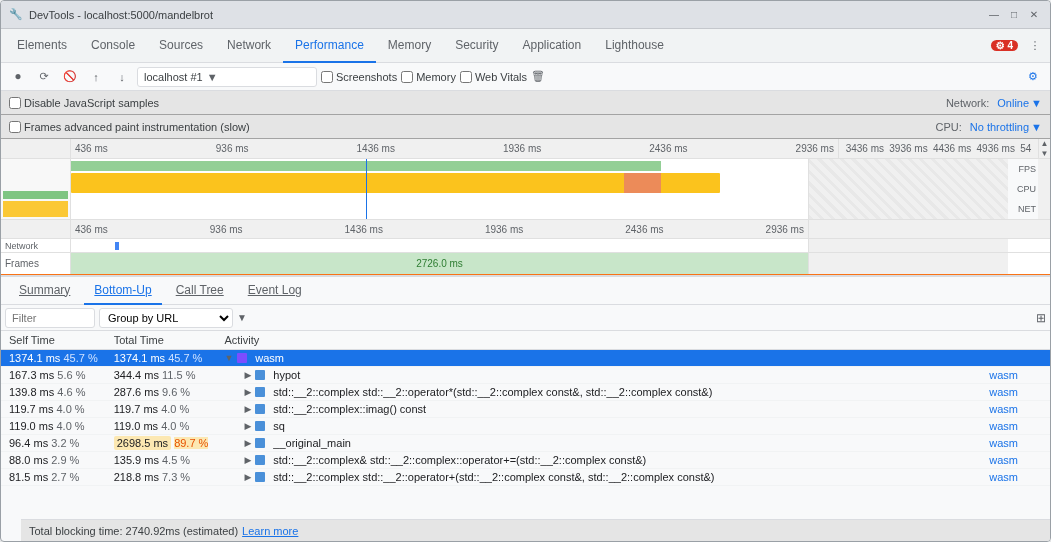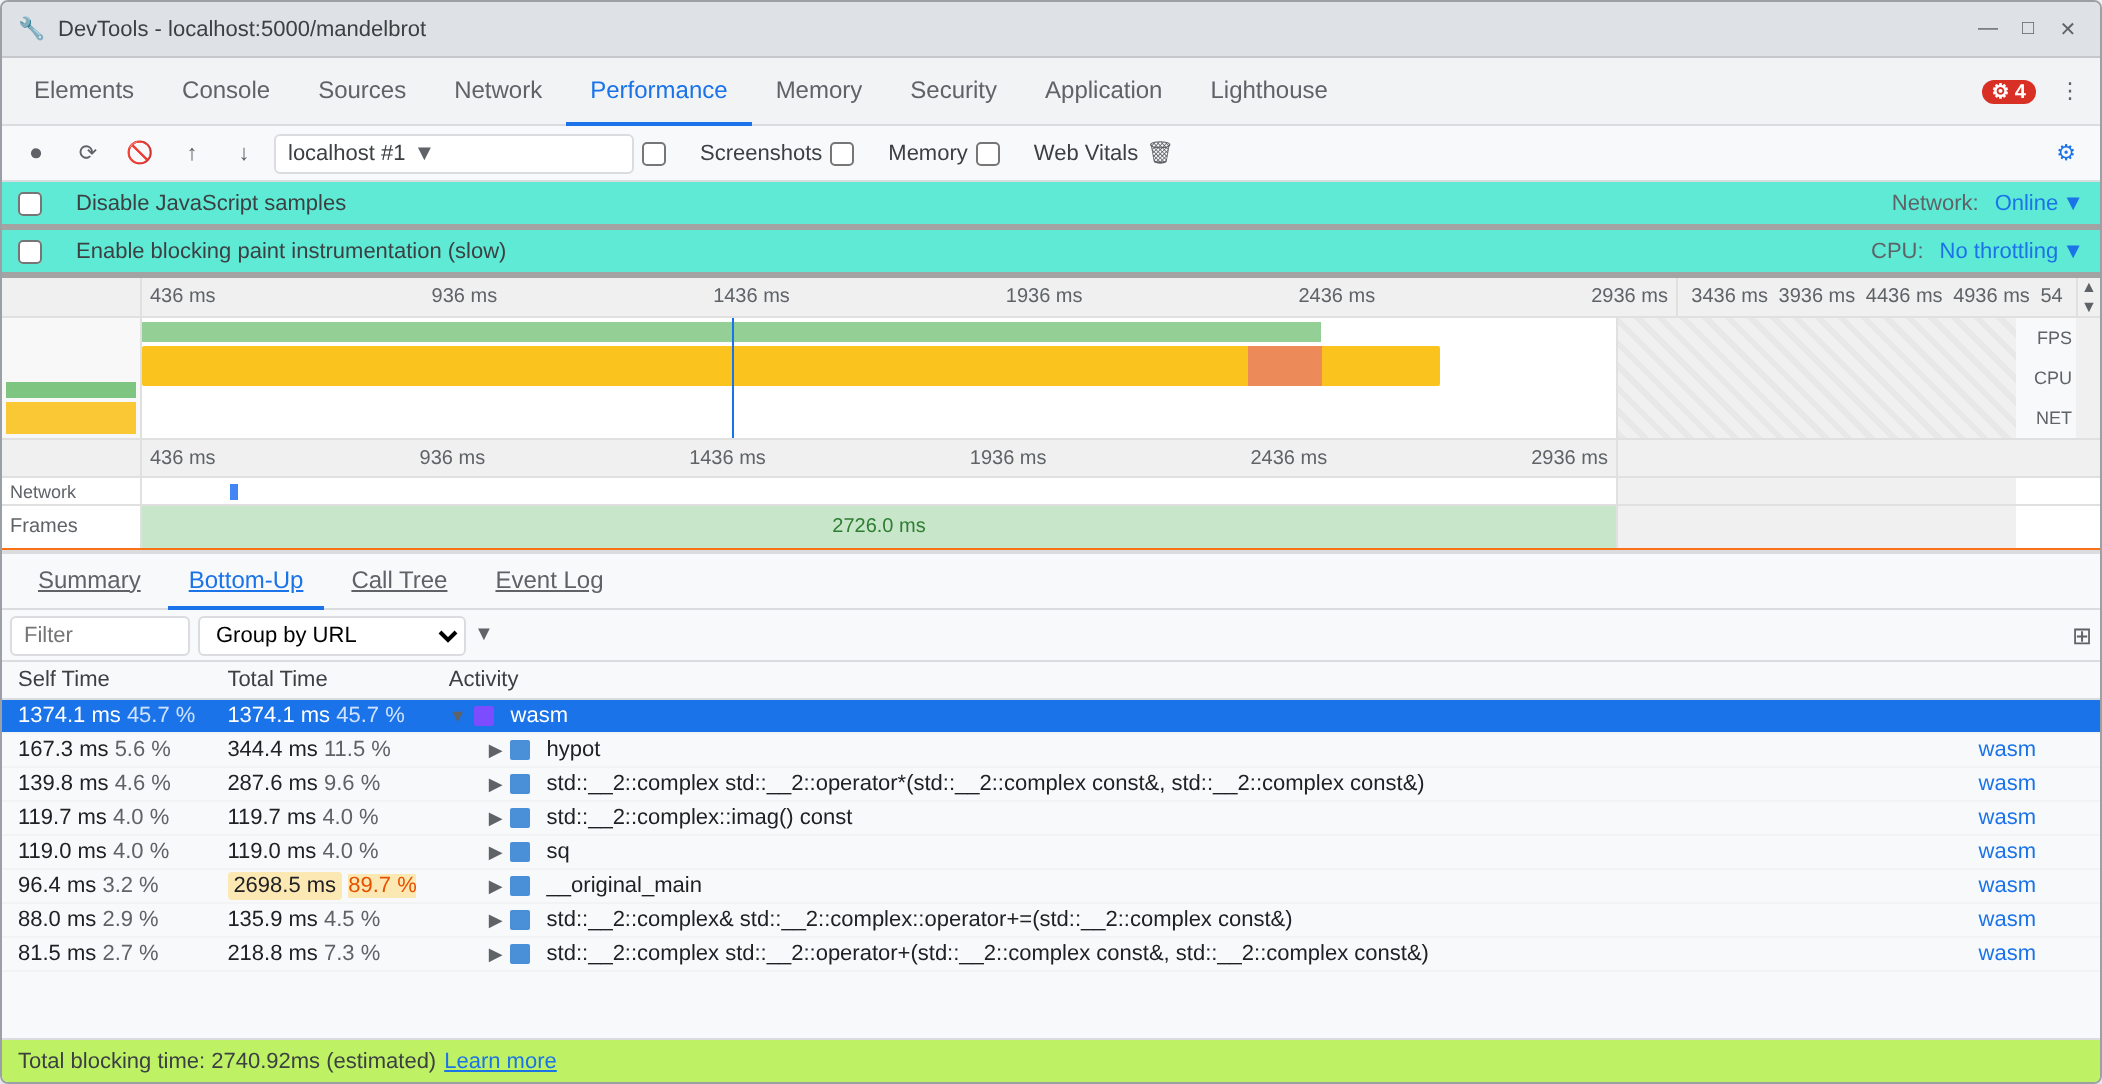--- a/index.html
+++ b/index.html
@@ -34,28 +34,28 @@
     .toolbar-row {
       display: flex; align-items: center; height: 28px;
       background: #f8f9fa; border-bottom: 1px solid #dadce0; padding: 0 6px; gap: 4px;
     }
     .toolbar-btn { width: 22px; height: 22px; display: flex; align-items: center; justify-content: center; cursor: pointer; border-radius: 3px; color: #5f6368; }
     .url-bar {
       flex: 1; max-width: 180px; height: 20px; padding: 0 6px;
       background: white; border: 1px solid #dadce0; border-radius: 3px;
       font-size: 11px; color: #3c4043; display: flex; align-items: center;
     }
-    .checkbox-group { display: flex; align-items: flex-start; gap: 17px; font-size: 11px; color: #3c4043; }
+    .checkbox-group { display: flex; align-items: flex-start; gap: 3px; font-size: 11px; color: #3c4043; }
     .checkbox-group input { width: 12px; height: 12px; }
     .gear-btn { margin-left: auto; width: 22px; height: 22px; display: flex; align-items: center; justify-content: center; cursor: pointer; color: #1a73e8; }
 
     
     .options-row {
       display: flex; align-items: center; height: 24px;
-      background: #5eead4; border-bottom: 3px solid #a3a3a3; padding: 0 8px;
+      background: #e5e5e5; border-bottom: 1px solid #a3a3a3; padding: 0 8px;
       font-size: 11px; gap: 16px;
     }
     .options-right { margin-left: auto; display: flex; align-items: center; gap: 8px; }
     .dropdown-label { color: #5f6368; }
     .dropdown-value { color: #1a73e8; display: flex; align-items: center; gap: 2px; cursor: pointer; }
 
     
     .timeline-wrapper {
       background: white; border-bottom: 2px solid #dadce0;
       position: relative;
@@ -97,22 +97,22 @@
     .data-table td { padding: 2px 8px; border-bottom: 1px solid #f1f3f4; white-space: nowrap; }
     .data-table tr.selected td { background: #1a73e8; color: white; }
     .num-col { text-align: left; min-width: 60px; }
     .link-col { color: #1a73e8; cursor: pointer; }
     .activity-col { display: flex; align-items: center; gap: 4px; }
     .expand-arrow { font-size: 9px; cursor: pointer; color: #5f6368; }
     
     
     .status-bar {
       display: flex; align-items: center; height: 22px;
-      background: #bef264; border-top: 1px solid #dadce0; padding: 0 8px;
-      font-size: 11px; color: #3c4043;
+      background: #e5e5e5; border-top: 1px solid #dadce0; padding: 0 8px;
+      font-size: 11px; color: #3c4043; margin-left: 20px;
     }
     .status-link { color: #1a73e8; cursor: pointer; text-decoration: underline; margin-left: 4px; }
 
     
     .table-container { overflow-y: auto; overflow-x: hidden; flex: 1; }
     
     
     .devtools-window {
       width: 1051px; height: 542px; display: flex; flex-direction: column;
       border: 1px solid #9aa0a6; border-radius: 4px; overflow: hidden;
@@ -192,21 +192,21 @@
       <span class="dropdown-value">
         <span>Online</span>
         <span>▼</span>
       </span>
     </div>
   </div>
 
   <div class="options-row">
     <label class="checkbox-group">
       <input type="checkbox" style="">
-      <span>Enable blocking paint instrumentation (slow)</span>
+      <span>Frames advanced paint instrumentation (slow)</span>
     </label>
     <div class="options-right">
       <span class="dropdown-label">CPU:</span>
       <span class="dropdown-value">
         <span>No throttling</span>
         <span>▼</span>
       </span>
     </div>
   </div>
 

